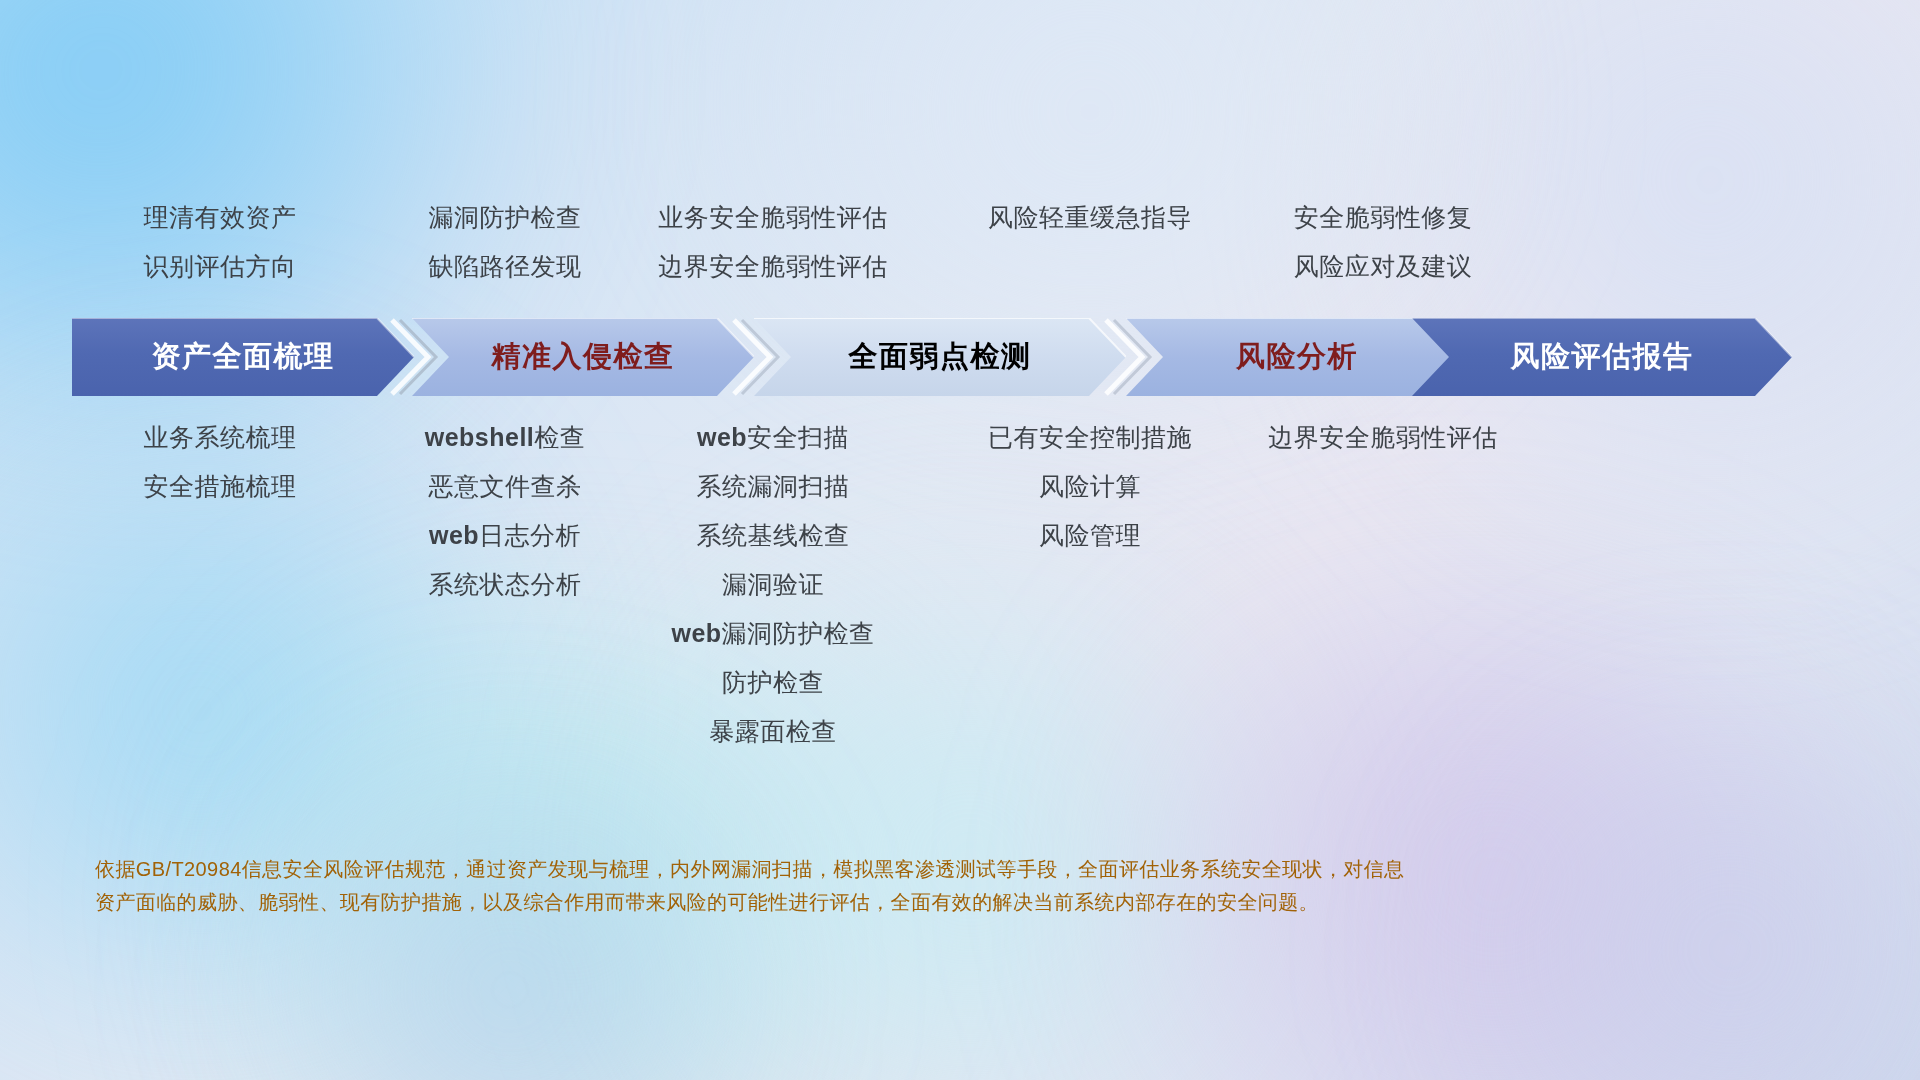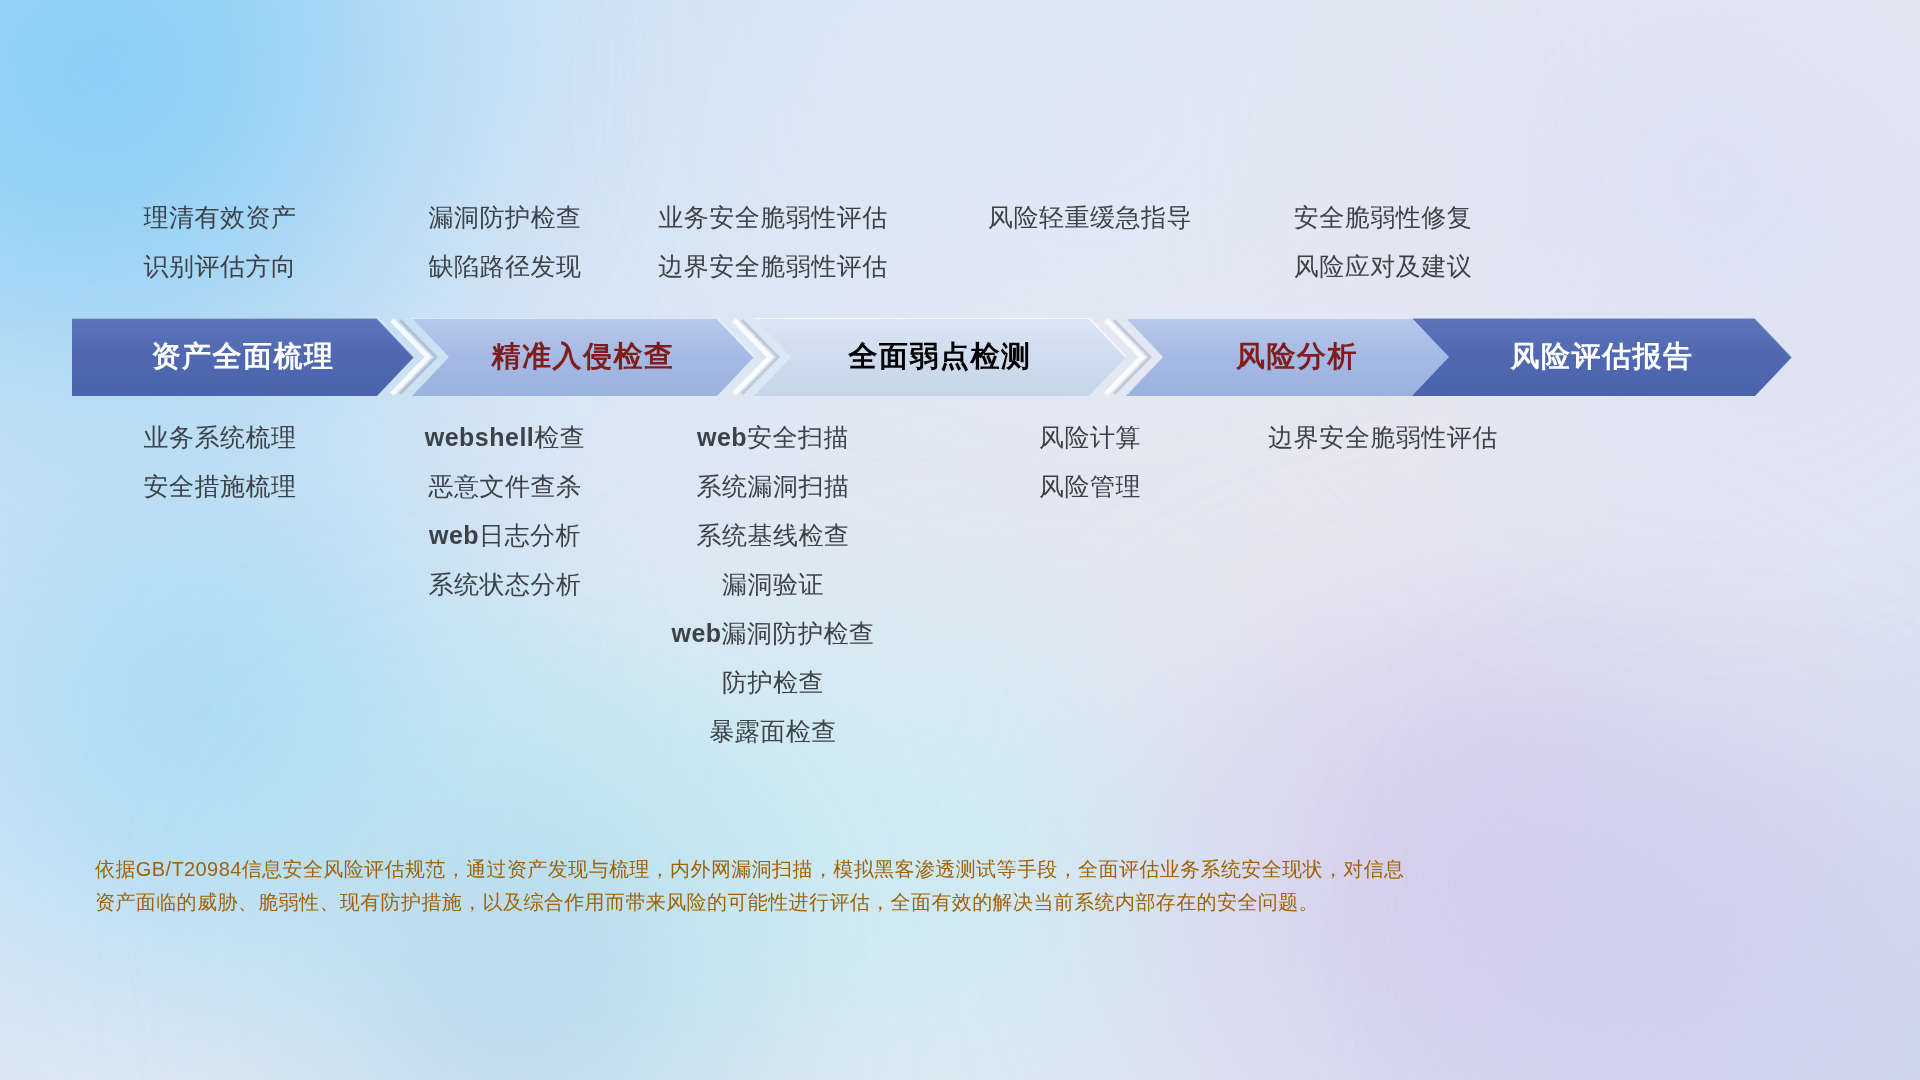--- a/index.html
+++ b/index.html
@@ -298,20 +298,21 @@
     <span class="ln"><b>web</b>安全扫描</span>
     <span class="ln">系统漏洞扫描</span>
     <span class="ln">系统基线检查</span>
     <span class="ln">漏洞验证</span>
     <span class="ln"><b>web</b>漏洞防护检查</span>
     <span class="ln">防护检查</span>
     <span class="ln">暴露面检查</span>
   </div>
 
   <div class="col-text bottom-notes" style="left:925px; width:330px;">
+    <span class="ln">已有安全控制措施</span>
     <span class="ln">风险计算</span>
     <span class="ln">风险管理</span>
   </div>
 
   <div class="col-text bottom-notes" style="left:1218px; width:330px;">
     <span class="ln">边界安全脆弱性评估</span>
   </div>
 
   <div id="footer-note">
     <span class="ln">依据GB/T20984信息安全风险评估规范，通过资产发现与梳理，内外网漏洞扫描，模拟黑客渗透测试等手段，全面评估业务系统安全现状，对信息</span>

